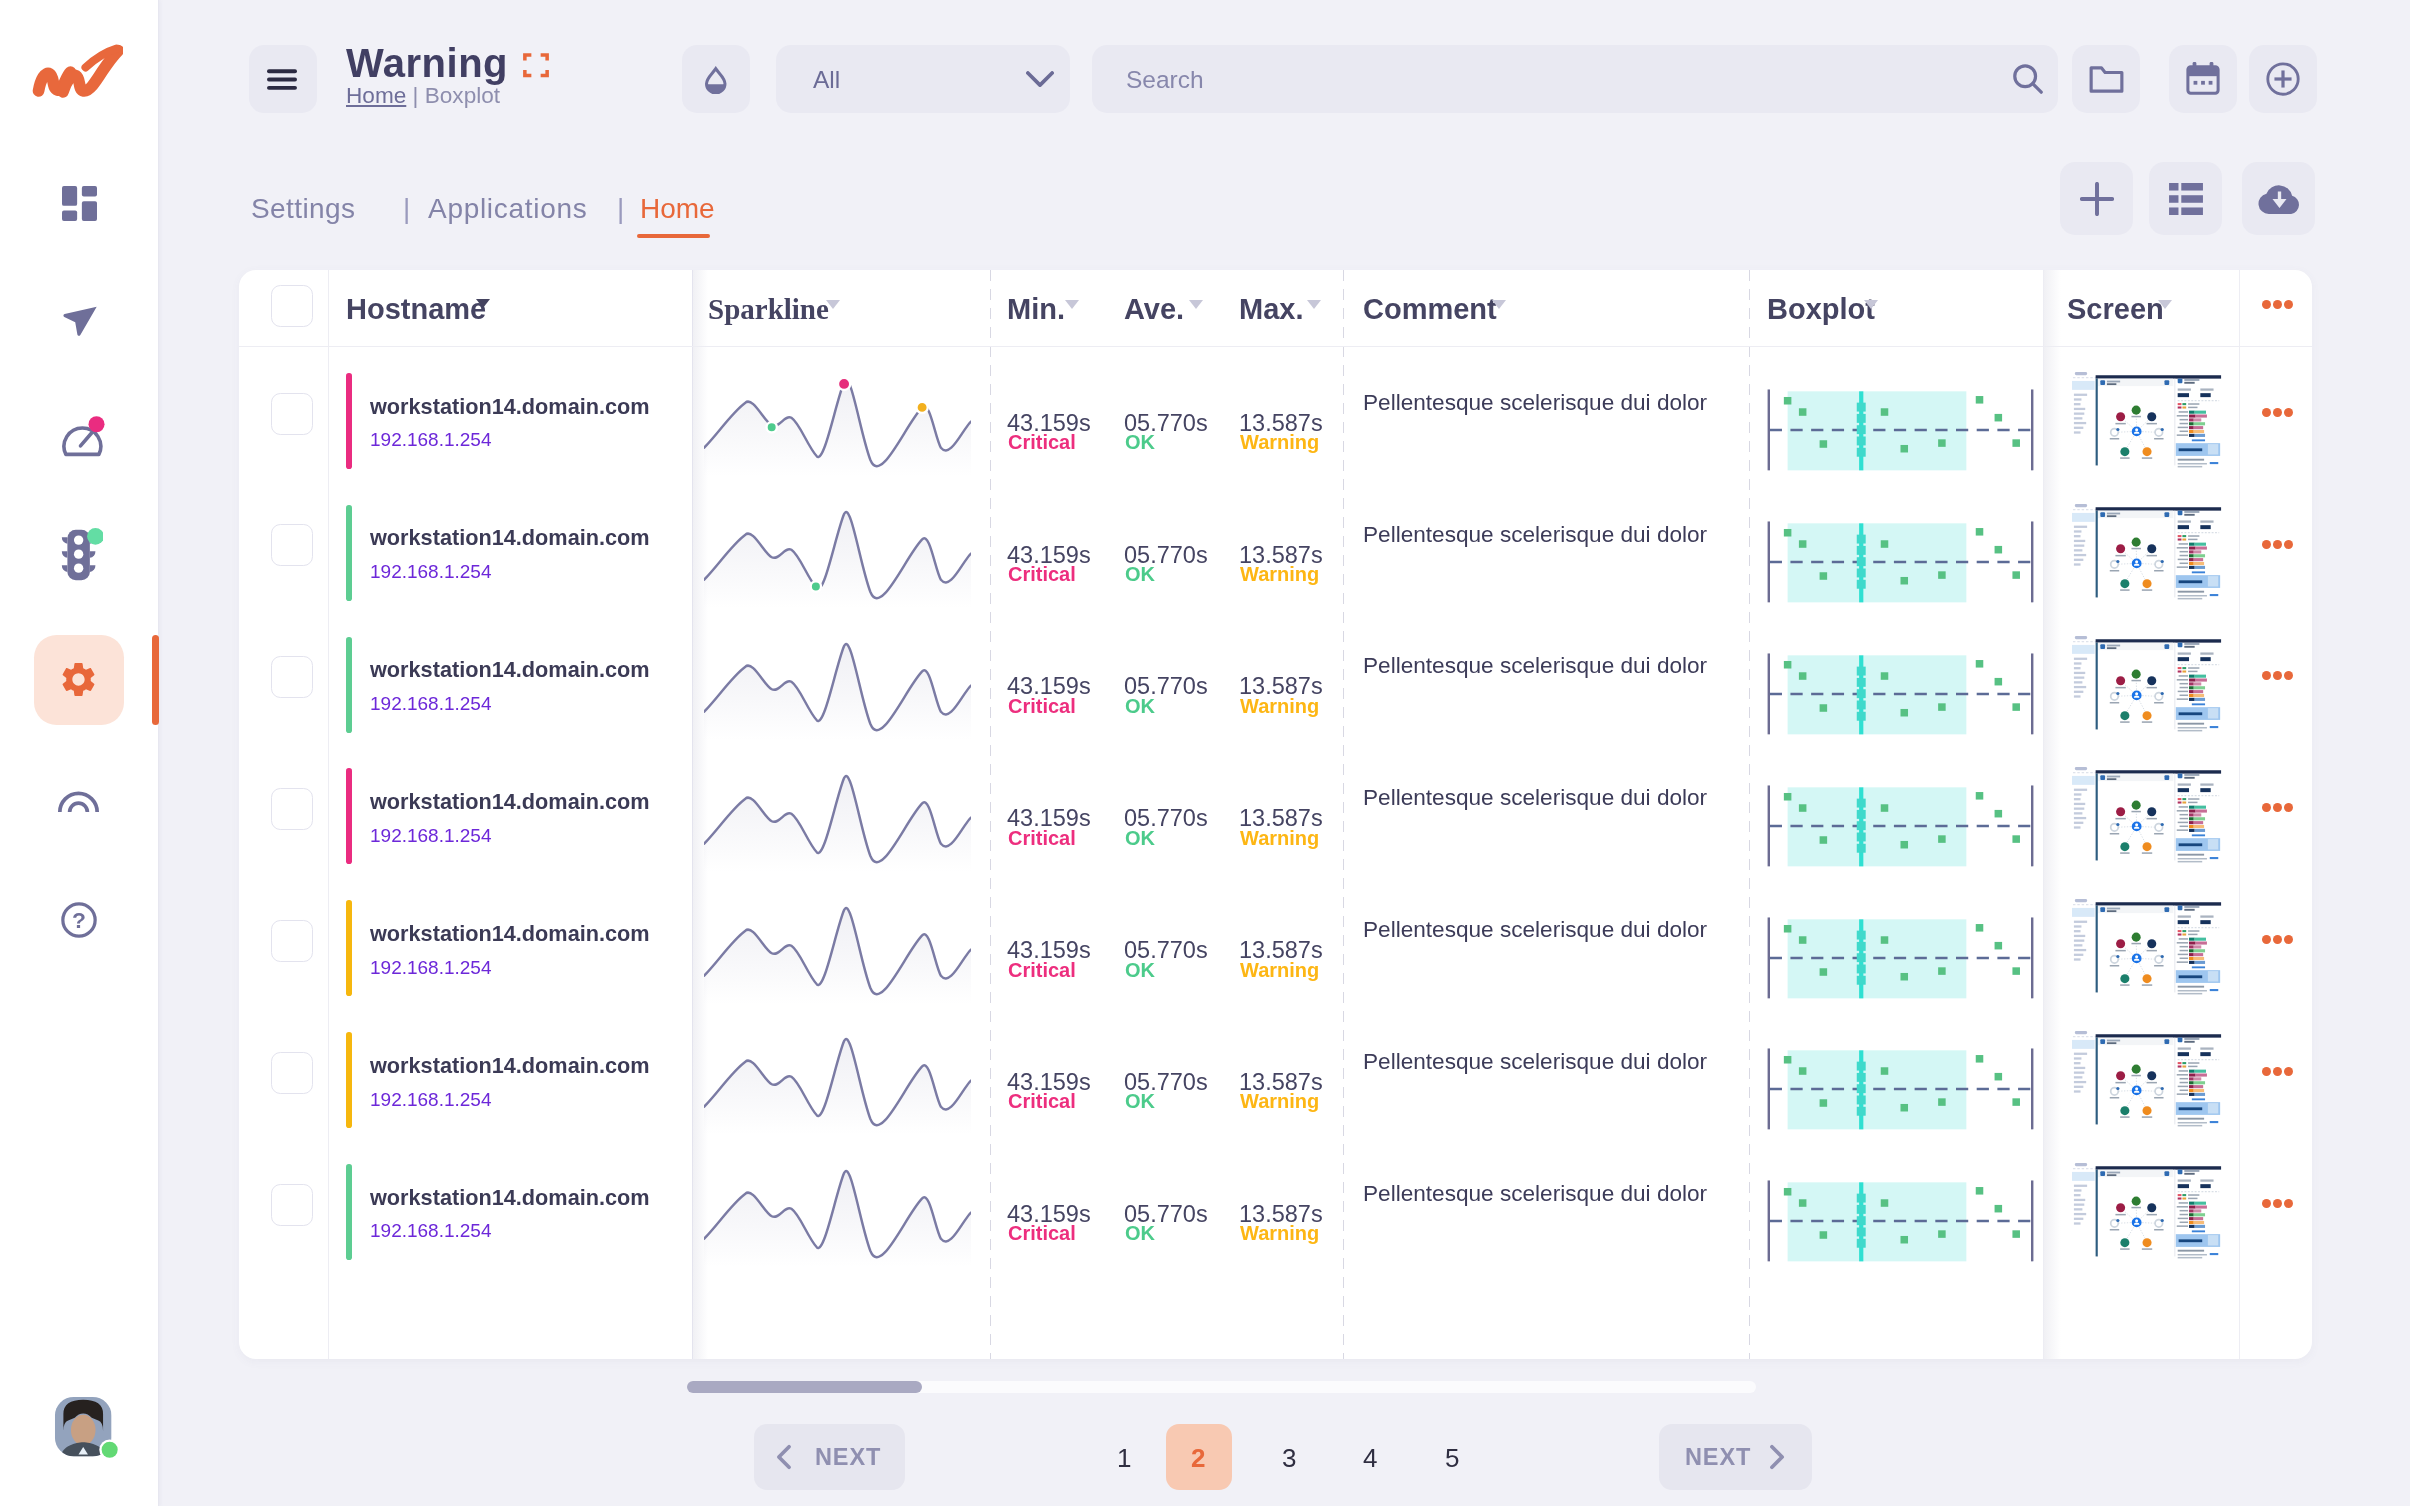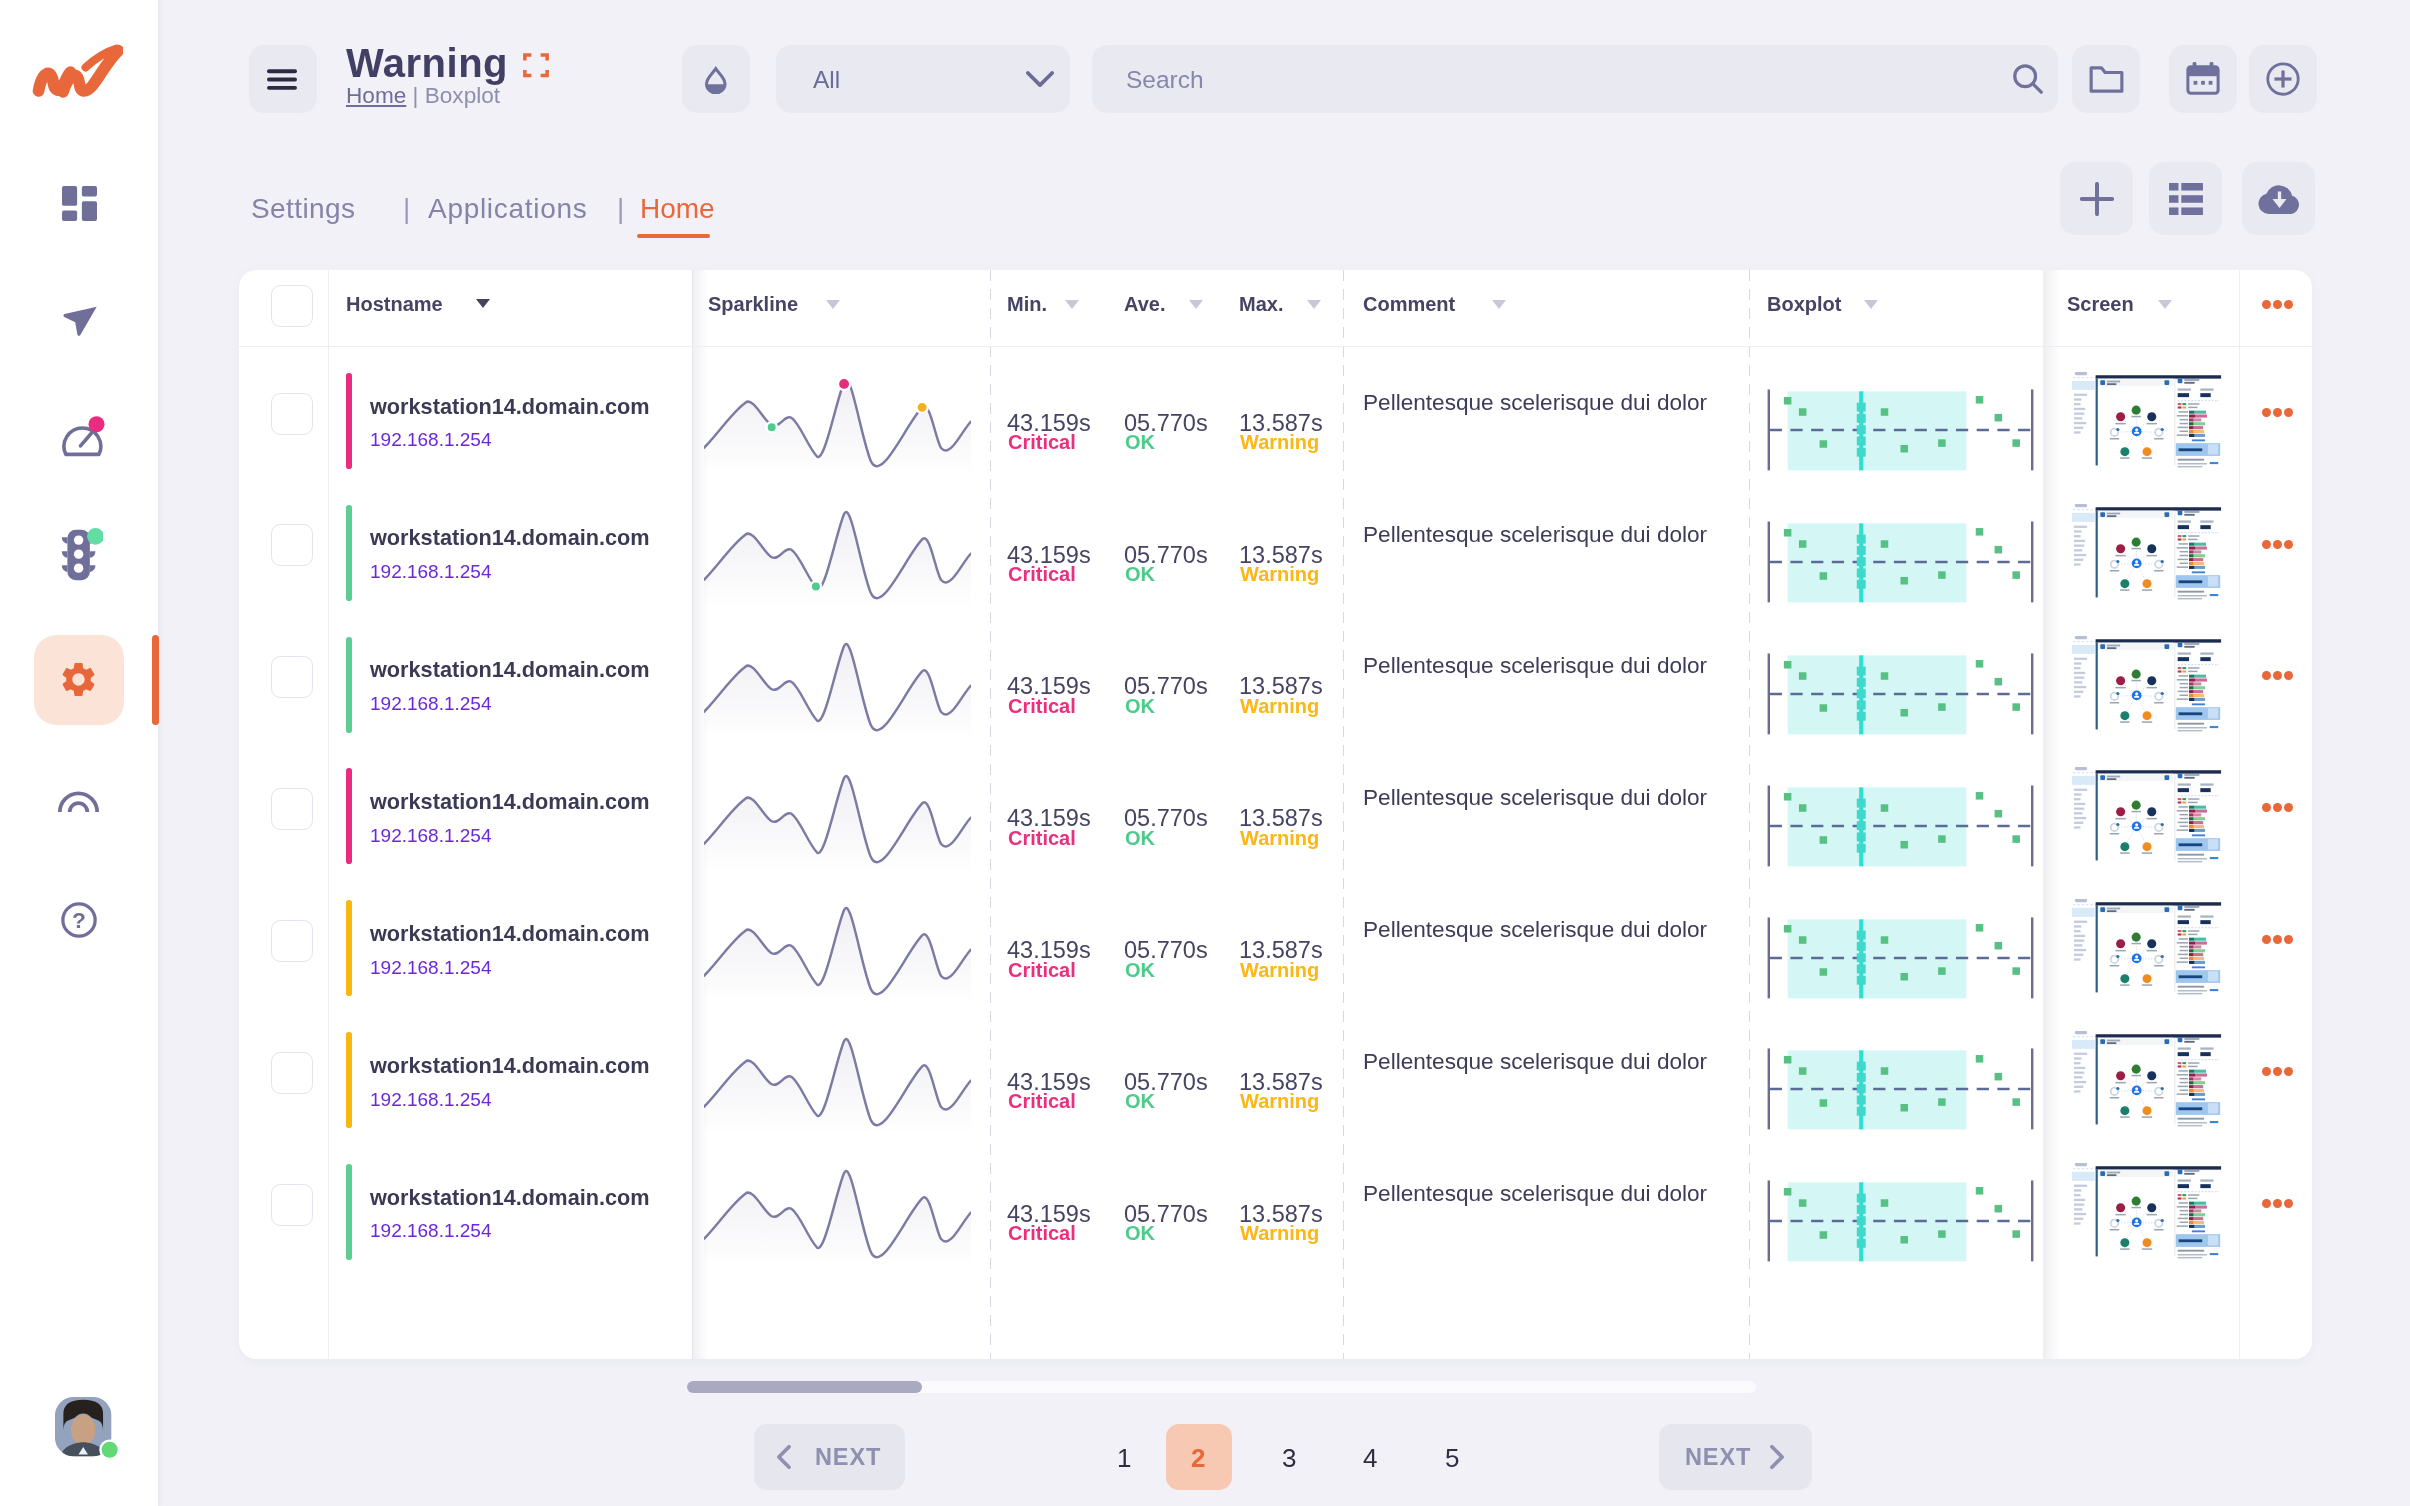--- a/index.html
+++ b/index.html
@@ -1,21 +1,21 @@
 <!DOCTYPE html>
 <html style="font-size:15px"><head>
 <meta charset="utf-8">
 <style>
 html,body{margin:0;padding:0;}
 body{width:2411px;height:1507px;background:#f1f1f7;font-family:"Liberation Sans",sans-serif;position:relative;overflow:hidden;}
 .abs{position:absolute;}
 .btn{position:absolute;background:#e9e9f2;border-radius:15px;}
 .sidebar{position:absolute;left:0;top:0;width:158px;height:1507px;background:#ffffff;border-right:0.9px solid #e7e7f0;box-shadow:0.9px 0 3.8px rgba(120,120,160,0.07);}
 .card{position:absolute;left:239px;top:270px;width:2073px;height:1089px;background:#ffffff;border-radius:17px;box-shadow:0 2.8px 9.4px rgba(100,100,140,0.05);}
-.hl{position:absolute;font-weight:bold;font-size:20px;color:#454462;}
+.hl{position:absolute;font-weight:bold;font-size:29px;color:#454462;}
 .caret{position:absolute;width:0;height:0;border-left:7.5px solid transparent;border-right:7.5px solid transparent;border-top:9.4px solid #c7c7d8;}
 .vline{position:absolute;top:0;bottom:0;width:0.9px;background:#ededf3;}
 .checkbox{position:absolute;width:40px;height:40px;border:1.9px solid #e3e3ee;border-radius:9.4px;background:#fff;}
 .host{position:absolute;font-weight:bold;font-size:21.7px;color:#3b3a55;}
 .ip{position:absolute;font-size:19px;color:#6d28d9;}
 .val{position:absolute;font-size:23.5px;color:#454462;margin-top:20px;}
 .status{position:absolute;font-weight:bold;font-size:20px;}
 .comment{position:absolute;font-size:22.6px;color:#3c3b58;}
 .dots3{position:absolute;width:29px;height:9.4px;}
 .dots3 i{position:absolute;top:0;width:9px;height:9px;border-radius:50%;background:#e8683a;}
@@ -321,21 +321,21 @@
 <div class="abs" style="left:1343px;top:270px;width:0.9px;height:1089px;background:repeating-linear-gradient(to bottom,#d8d8e3 0,#d8d8e3 11.3px,transparent 11.3px,transparent 19px);"></div>
 <div class="abs" style="left:1749px;top:270px;width:0.9px;height:1089px;background:repeating-linear-gradient(to bottom,#d8d8e3 0,#d8d8e3 11.3px,transparent 11.3px,transparent 19px);"></div>
 <div class="vline" style="left:2043px;top:270px;height:1089px;"></div>
 <div class="abs" style="left:2044px;top:270px;width:17px;height:1089px;background:linear-gradient(to right,rgba(110,110,150,0.10),rgba(110,110,150,0));"></div>
 <div class="vline" style="left:2239px;top:270px;height:1089px;"></div>
 <div class="vline" style="left:692px;top:270px;height:1089px;background:#e4e4ee;"></div>
 <div class="abs" style="left:693px;top:270px;width:15px;height:1089px;background:linear-gradient(to right,rgba(110,110,150,0.10),rgba(110,110,150,0));"></div>
 <div class="abs" style="left:239px;top:346px;width:2073px;height:0.9px;background:#ededf3;"></div>
 <div class="checkbox" style="left:271px;top:285px;"></div>
 <div class="hl" style="left:346px;top:293px;">Hostname</div>
-<div class="hl" style="left:708px;top:293px;">Sparkline</div>
+<div class="hl" style="left:708px;top:293px;font-family:Liberation Serif, serif;">Sparkline</div>
 <div class="hl" style="left:1007px;top:293px;">Min.</div>
 <div class="hl" style="left:1124px;top:293px;">Ave.</div>
 <div class="hl" style="left:1239px;top:293px;">Max.</div>
 <div class="hl" style="left:1363px;top:293px;">Comment</div>
 <div class="hl" style="left:1767px;top:293px;">Boxplot</div>
 <div class="hl" style="left:2067px;top:293px;text-align:center;">Screen</div>
 <div class="caret" style="left:476px;top:299px;border-top-color:#44435f;"></div>
 <div class="caret" style="left:826px;top:300px;"></div>
 <div class="caret" style="left:1065px;top:300px;"></div>
 <div class="caret" style="left:1189px;top:300px;"></div>

